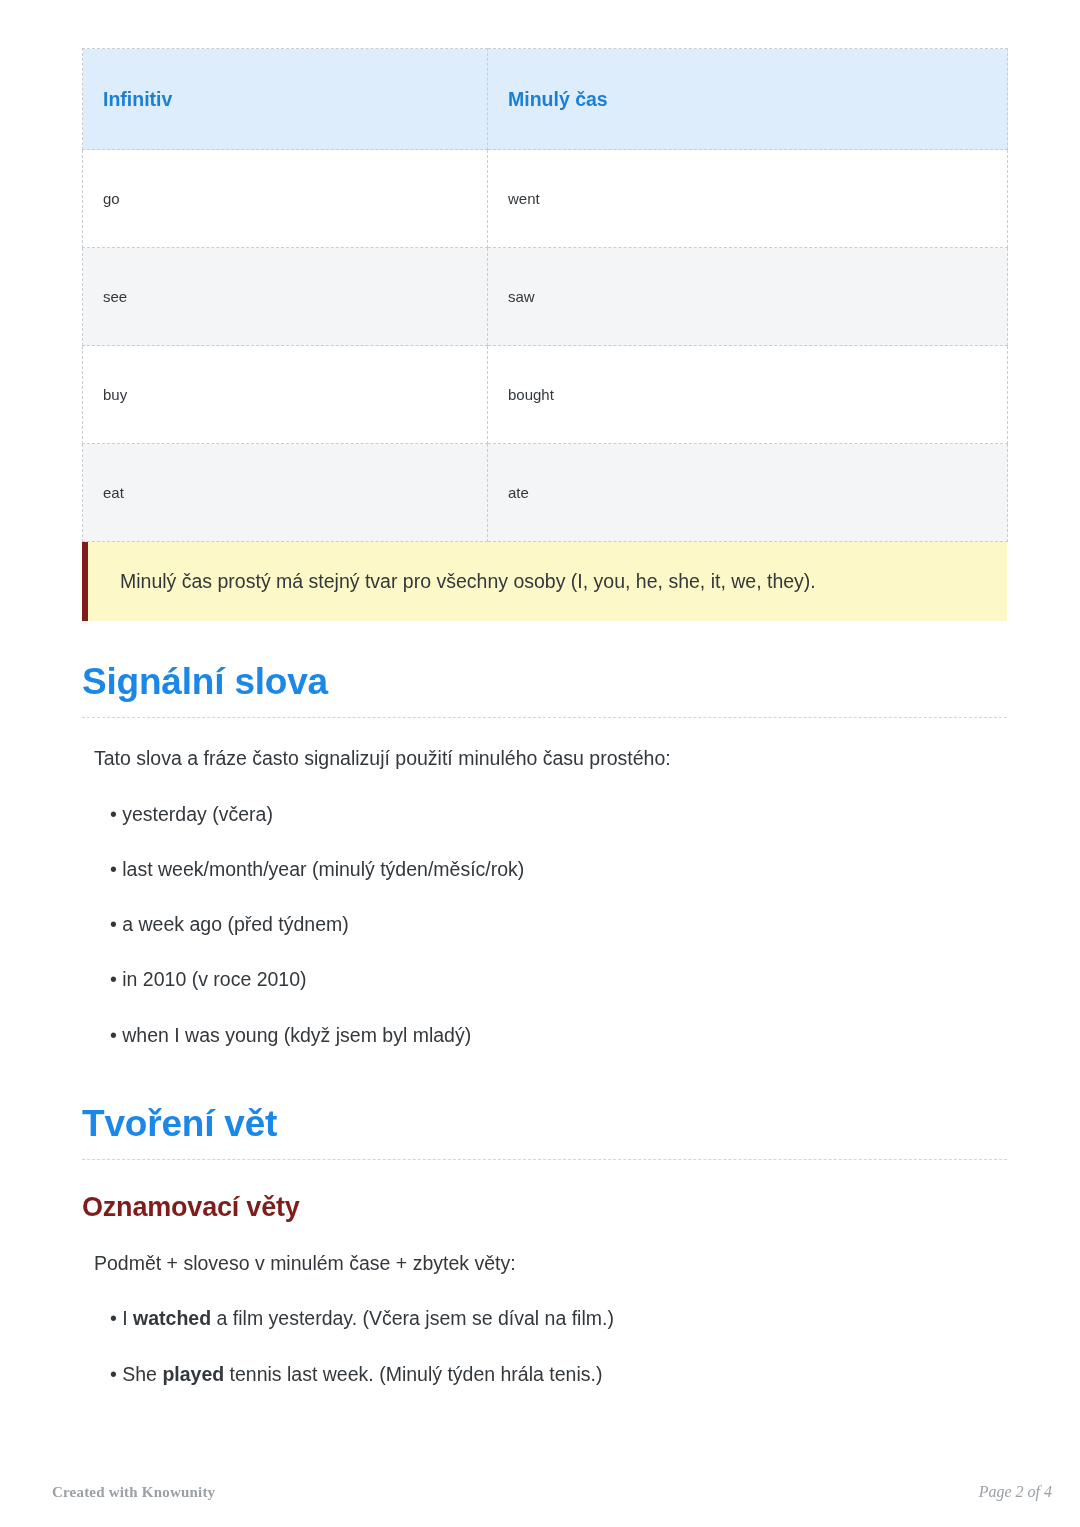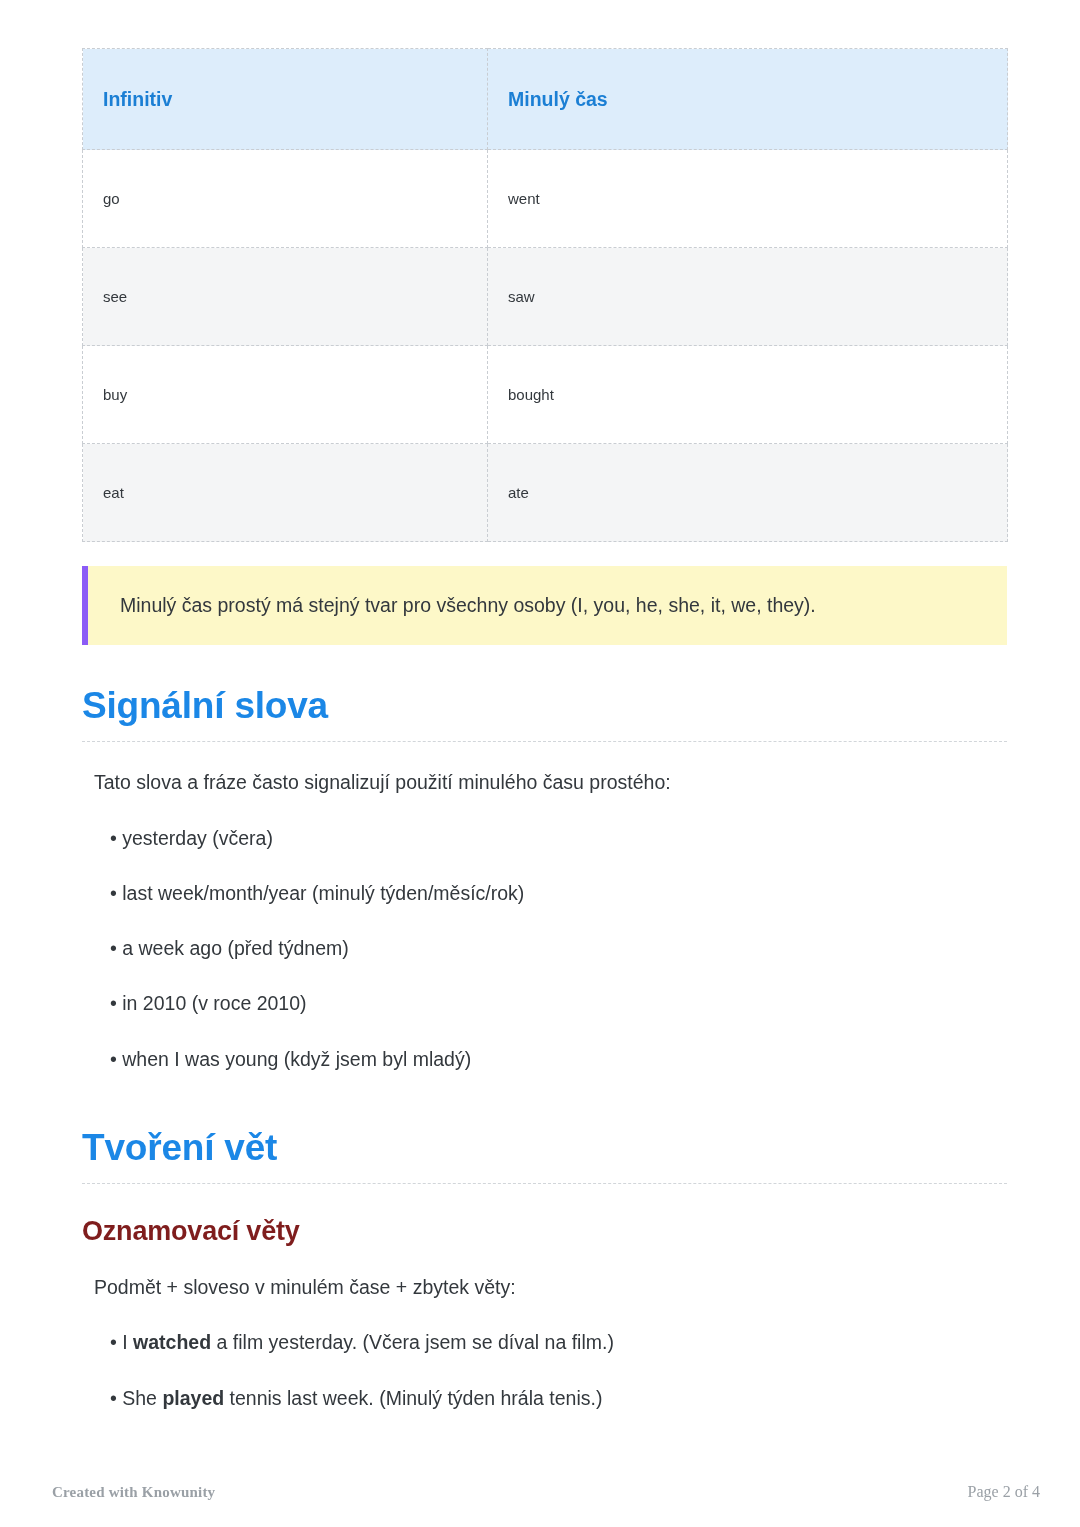--- a/index.html
+++ b/index.html
@@ -47,25 +47,24 @@
     height: 100px;
     font-size: 19.5px;
   }
   .verb-table tbody tr:nth-child(odd) td { background: #ffffff; }
   .verb-table tbody tr:nth-child(even) td { background: #f4f5f6; }
   .verb-table col.c1 { width: 405px; }
   .verb-table col.c2 { width: 520px; }
 
   
   .callout {
-    margin-top: 24px;
     width: 925px;
     box-sizing: border-box;
     background: #fdf8c8;
-    border-left: 6px solid #8b5cf6;
+    border-left: 6px solid #7f1d1d;
     padding: 26px 24px 26px 32px;
     font-size: 19.5px;
     color: #33383d;
     line-height: 1.4;
   }
 
   
   h1.section {
     font-size: 37px;
     color: #1b87e6;
@@ -107,36 +106,37 @@
   b { font-weight: bold; }
 
   
   .footer {
     position: absolute;
     left: 0;
     bottom: 0;
     width: 1080px;
     height: 70px;
     box-sizing: border-box;
-    padding: 0 40px 0 52px;
+    padding: 0 28px 0 52px;
     display: flex;
     align-items: center;
     justify-content: space-between;
   }
   .footer .brand {
     font-family: "Liberation Serif", serif;
     font-weight: bold;
     font-size: 15px;
     color: #9aa0a6;
     letter-spacing: 0.2px;
   }
   .footer .pagenum {
     font-family: "Liberation Serif", serif;
     font-size: 16px;
     color: #9aa0a6;
+    font-style: italic;
   }
 </style>
 </head>
 <body>
 
 <div class="page">
 
   <table class="verb-table">
     <colgroup>
         <col class="c1">

